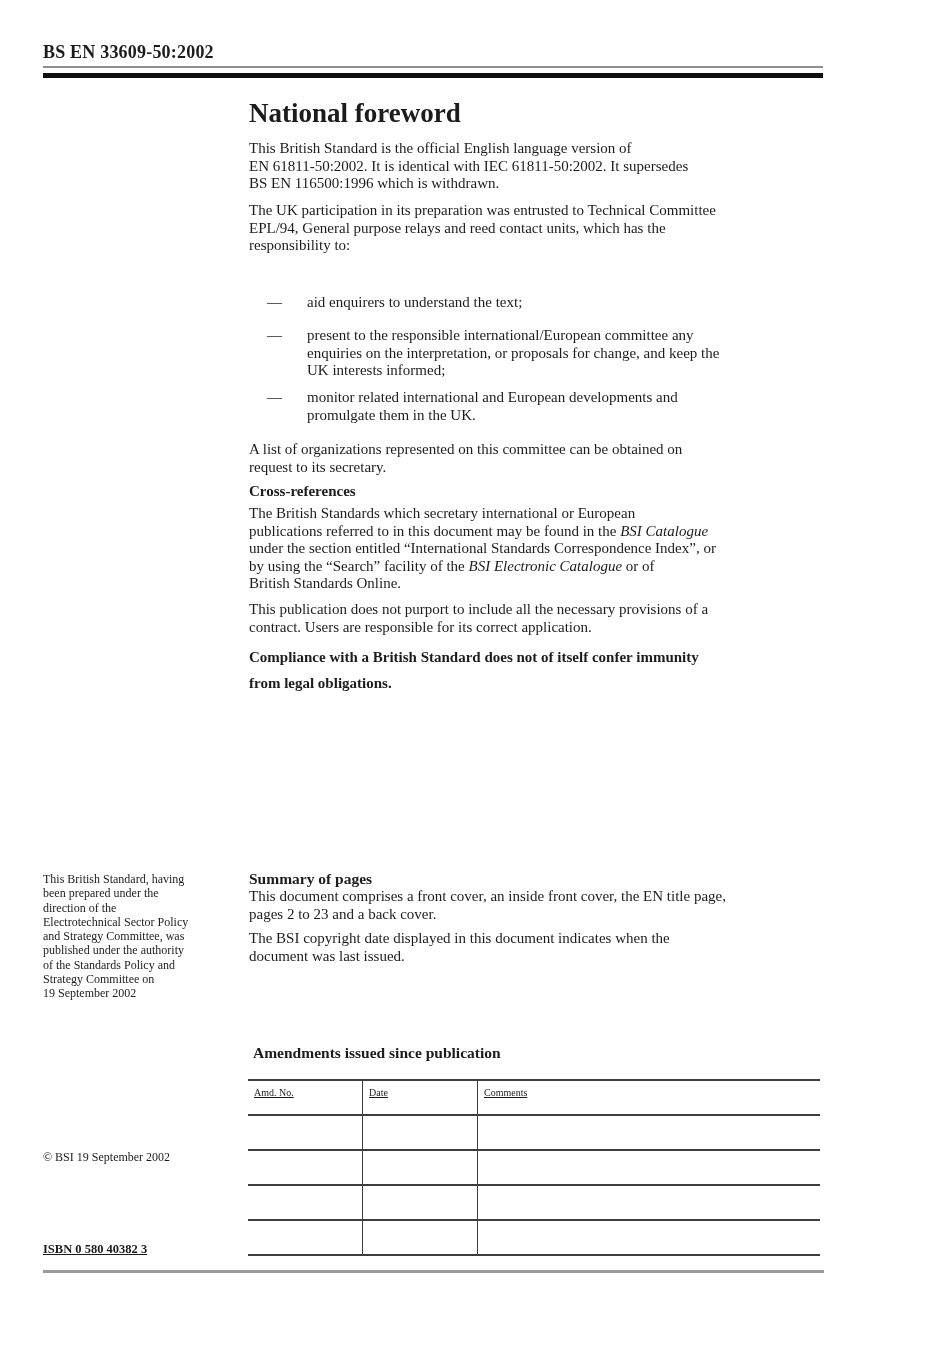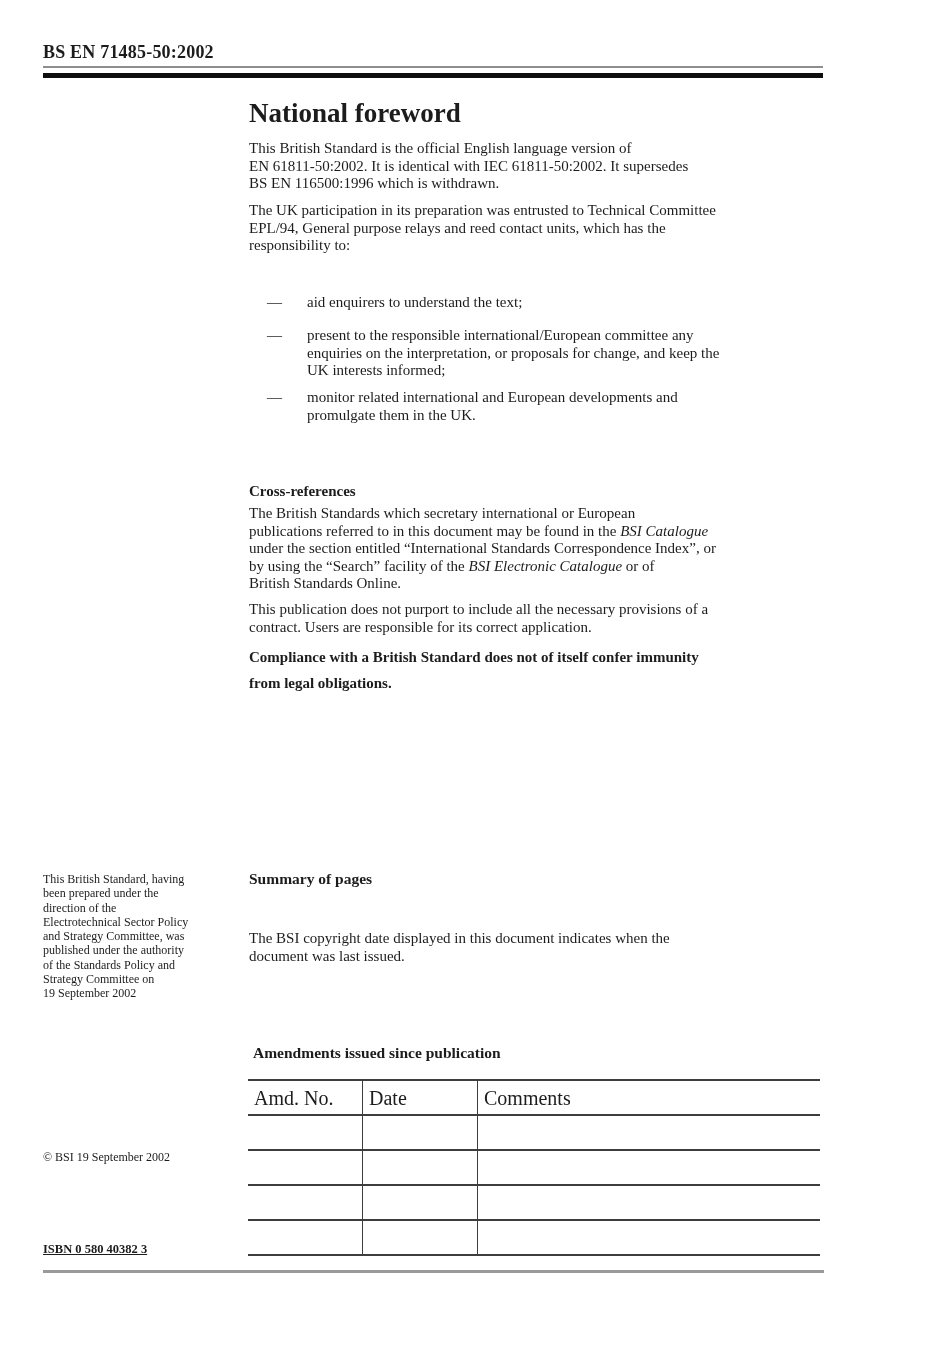--- a/index.html
+++ b/index.html
@@ -39,33 +39,33 @@
   .isbn { left:43px; top:1242px; font-size:12.5px; font-weight:bold;text-decoration:underline; }
 
   .h-summary { left:249px; top:870px; font-size:15.5px; font-weight:bold; }
   .p-sum1 { left:249px; top:888px; }
   .p-sum2 { left:249px; top:930px; }
 
   .h-amend { left:253px; top:1044px; font-size:15.5px; font-weight:bold; }
 
   .amd-table { left:248px; top:1079px; width:572px; border-top:2px solid #3d3d3d; }
   .trow { display:flex; height:35px; border-bottom:2px solid #3d3d3d; box-sizing:border-box; }
-  .tc { box-sizing:border-box; padding:6px 0 0 6px; font-size:20px; }
+  .tc { box-sizing:border-box; padding:6px 0 0 6px; font-size:10px;text-decoration:underline; }
   .c1 { width:115px; border-right:1px solid #3d3d3d; }
   .c2 { width:115px; border-right:1px solid #3d3d3d; }
   .c3 { flex:1; }
 
   .rule-bottom { left:43px; top:1270px; width:781px; height:3px; background:#9a9a9a; }
 </style>
 </head>
 <body>
 
 <div class="page">
 
-  <div class="abs header-title">BS EN 71485-50:2002</div>
+  <div class="abs header-title">BS EN 33609-50:2002</div>
   <div class="abs rule-thin"></div>
   <div class="abs rule-thick"></div>
 
   <div class="abs doc-title">National foreword</div>
 
   <div class="abs body-text pre p1">This British Standard is the official English language version of
 EN 61811-50:2002. It is identical with IEC 61811-50:2002. It supersedes
 BS EN 116500:1996 which is withdrawn.</div>
   <div class="abs body-text pre p2">The UK participation in its preparation was entrusted to Technical Committee
 EPL/94, General purpose relays and reed contact units, which has the
@@ -80,20 +80,22 @@
     <div class="btext pre">present to the responsible international/European committee any
 enquiries on the interpretation, or proposals for change, and keep the
 UK interests informed;</div>
   </div>
   <div class="abs body-text bullet bl3">
     <span class="dash">—</span>
     <div class="btext pre">monitor related international and European developments and
 promulgate them in the UK.</div>
   </div>
 
+  <div class="abs body-text pre p3">A list of organizations represented on this committee can be obtained on
+request to its secretary.</div>
 
   <div class="abs h-cross">Cross-references</div>
 
   <div class="abs body-text pre p-cross"><span>The British Standards which secretary international or European
 publications referred to in this document may be found in the </span><span class="it">BSI Catalogue</span><span>
 under the section entitled “International Standards Correspondence Index”, or
 by using the “Search” facility of the </span><span class="it">BSI Electronic Catalogue</span><span> or of
 British Standards Online.</span></div>
 
   <div class="abs body-text pre p4">This publication does not purport to include all the necessary provisions of a
@@ -106,20 +108,22 @@
 been prepared under the
 direction of the
 Electrotechnical Sector Policy
 and Strategy Committee, was
 published under the authority
 of the Standards Policy and
 Strategy Committee on
 19 September 2002</div>
 
   <div class="abs h-summary">Summary of pages</div>
+  <div class="abs body-text pre p-sum1">This document comprises a front cover, an inside front cover, the EN title page,
+pages 2 to 23 and a back cover.</div>
   <div class="abs body-text pre p-sum2">The BSI copyright date displayed in this document indicates when the
 document was last issued.</div>
 
   <div class="abs h-amend">Amendments issued since publication</div>
 
   <div class="abs amd-table">
     <div class="trow">
       <div class="tc c1">Amd. No.</div>
       <div class="tc c2">Date</div>
       <div class="tc c3">Comments</div>

